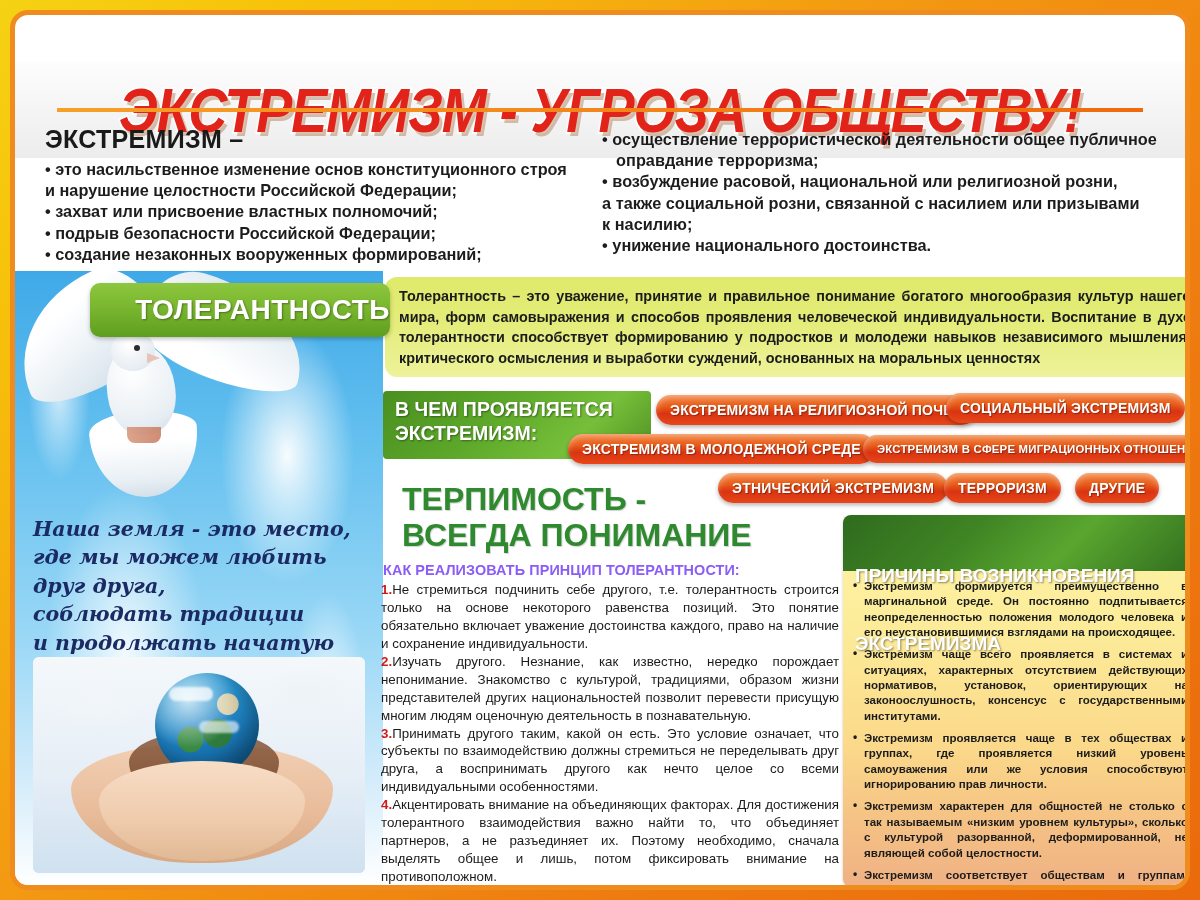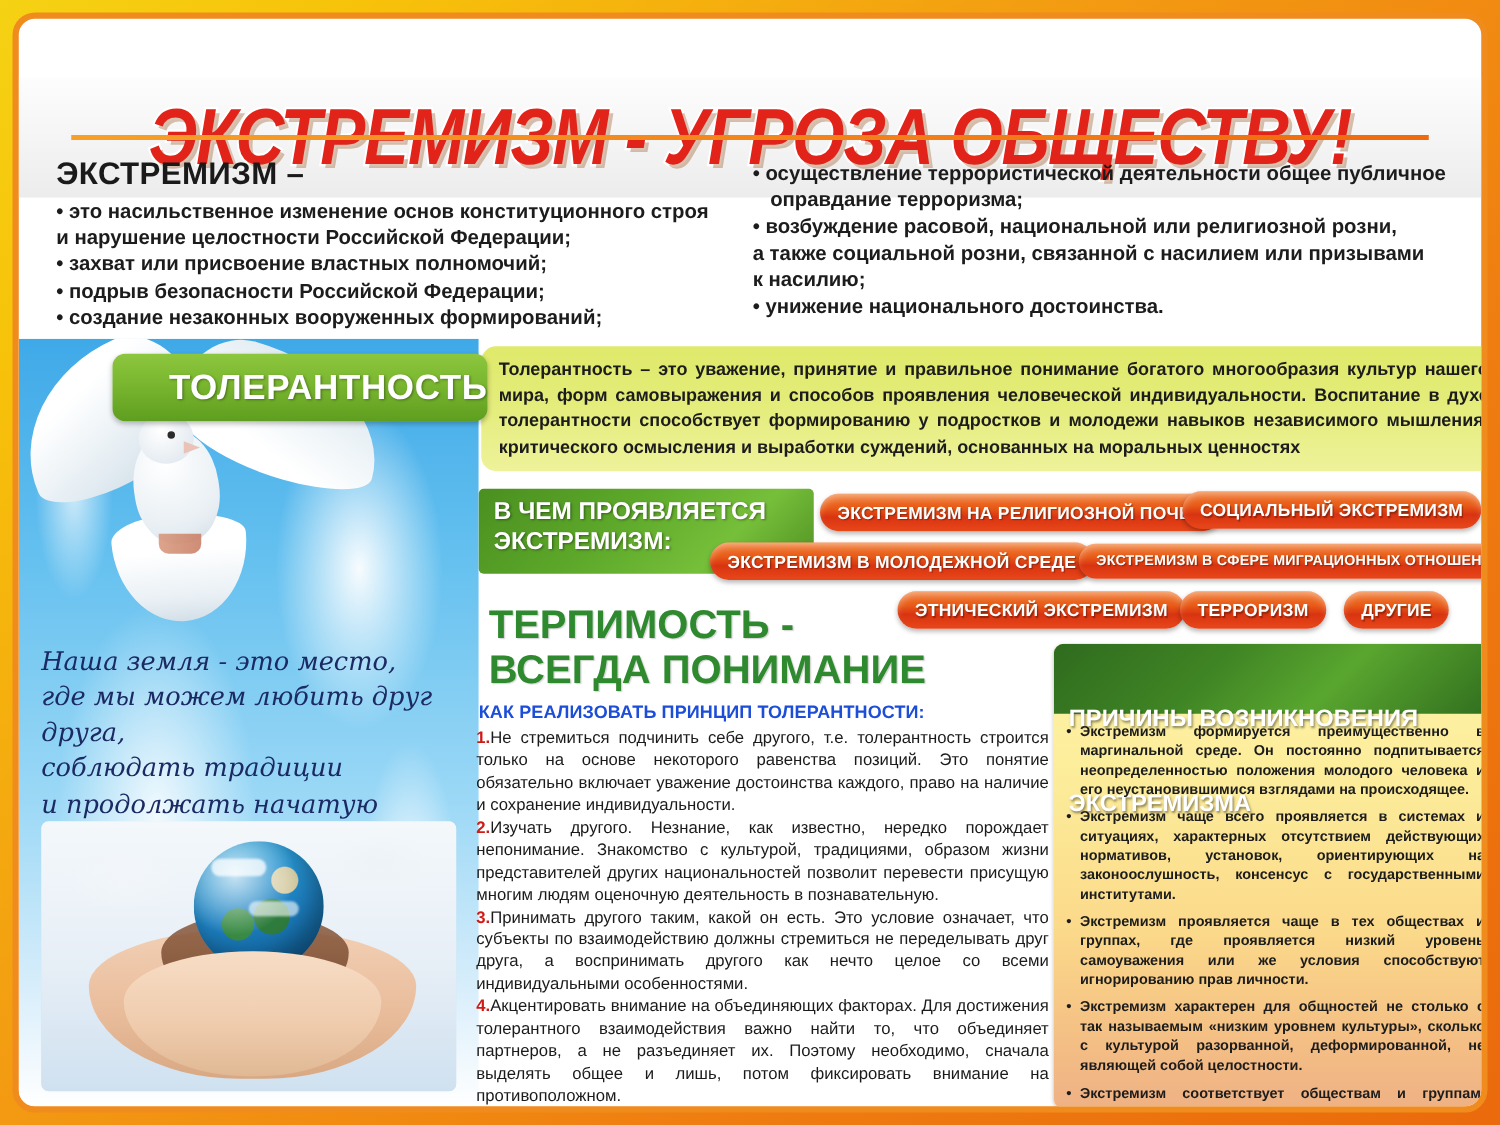--- a/index.html
+++ b/index.html
@@ -113,21 +113,21 @@
     border-radius: 44% 56% 50% 50% / 22% 22% 78% 78%;
     transform: rotate(-5deg);
   }
   .dove .feet { position:absolute; left:108px; top:156px; width:34px; height:16px;
     background: linear-gradient(90deg,#d99a7f,#c98067); border-radius:0 0 8px 8px; opacity:.9; }
 
   
   .poem {
     position: absolute; left: 18px; top: 244px; width: 344px;
     font-family: "DejaVu Serif", serif;
-    font-style: italic; font-weight: normal;
+    font-style: italic; font-weight: bold;
     font-size: 20.5px; line-height: 1.39; color: #1b2a63;
   }
 
   
   .hands-photo {
     position: absolute; left: 18px; bottom: 12px; width: 332px; height: 216px;
     border-radius: 6px; overflow: hidden;
     background: linear-gradient(180deg,#e8eef4 0%, #dde8f1 40%, #cfe0ee 100%);
   }
   .hands-photo .shirt {
@@ -217,27 +217,27 @@
   #pill0 { left: 641px; top: 380px; height: 30px; }
   #pill1 { left: 931px; top: 378px; height: 30px; }
   #pill2 { left: 553px; top: 419px; height: 30px; }
   #pill3 { left: 848px; top: 420px; height: 28px; font-size: 11.4px; }
   #pill4 { left: 703px; top: 458px; height: 30px; }
   #pill5 { left: 929px; top: 458px; height: 30px; }
   #pill6 { left: 1060px; top: 458px; height: 30px; }
 
   
   .terp-head {
-    position: absolute; left: 376px; top: 466px; width: 440px;
+    position: absolute; left: 387px; top: 466px; width: 440px;
     color: #2f8a2f; font-size: 32px; font-weight: bold; line-height: 1.13;
     text-shadow: 1px 1px 1px rgba(0,0,0,.18);
   }
   .terp-sub {
     position: absolute; left: 368px; top: 547px; width: 450px;
-    color: #1d4ed8; font-size: 14.4px; font-weight: bold; letter-spacing: .1px;
+    color: #8b5cf6; font-size: 14.4px; font-weight: bold; letter-spacing: .1px;
   }
   .principles {
     position: absolute; left: 366px; top: 566px; width: 458px;
   }
   .principles p {
     font-size: 13.35px; line-height: 1.345; color: #1b1b1b;
     text-align: justify; font-weight: normal;
   }
   .principles p b.num { color: #d01a16; font-weight: bold; }
 

